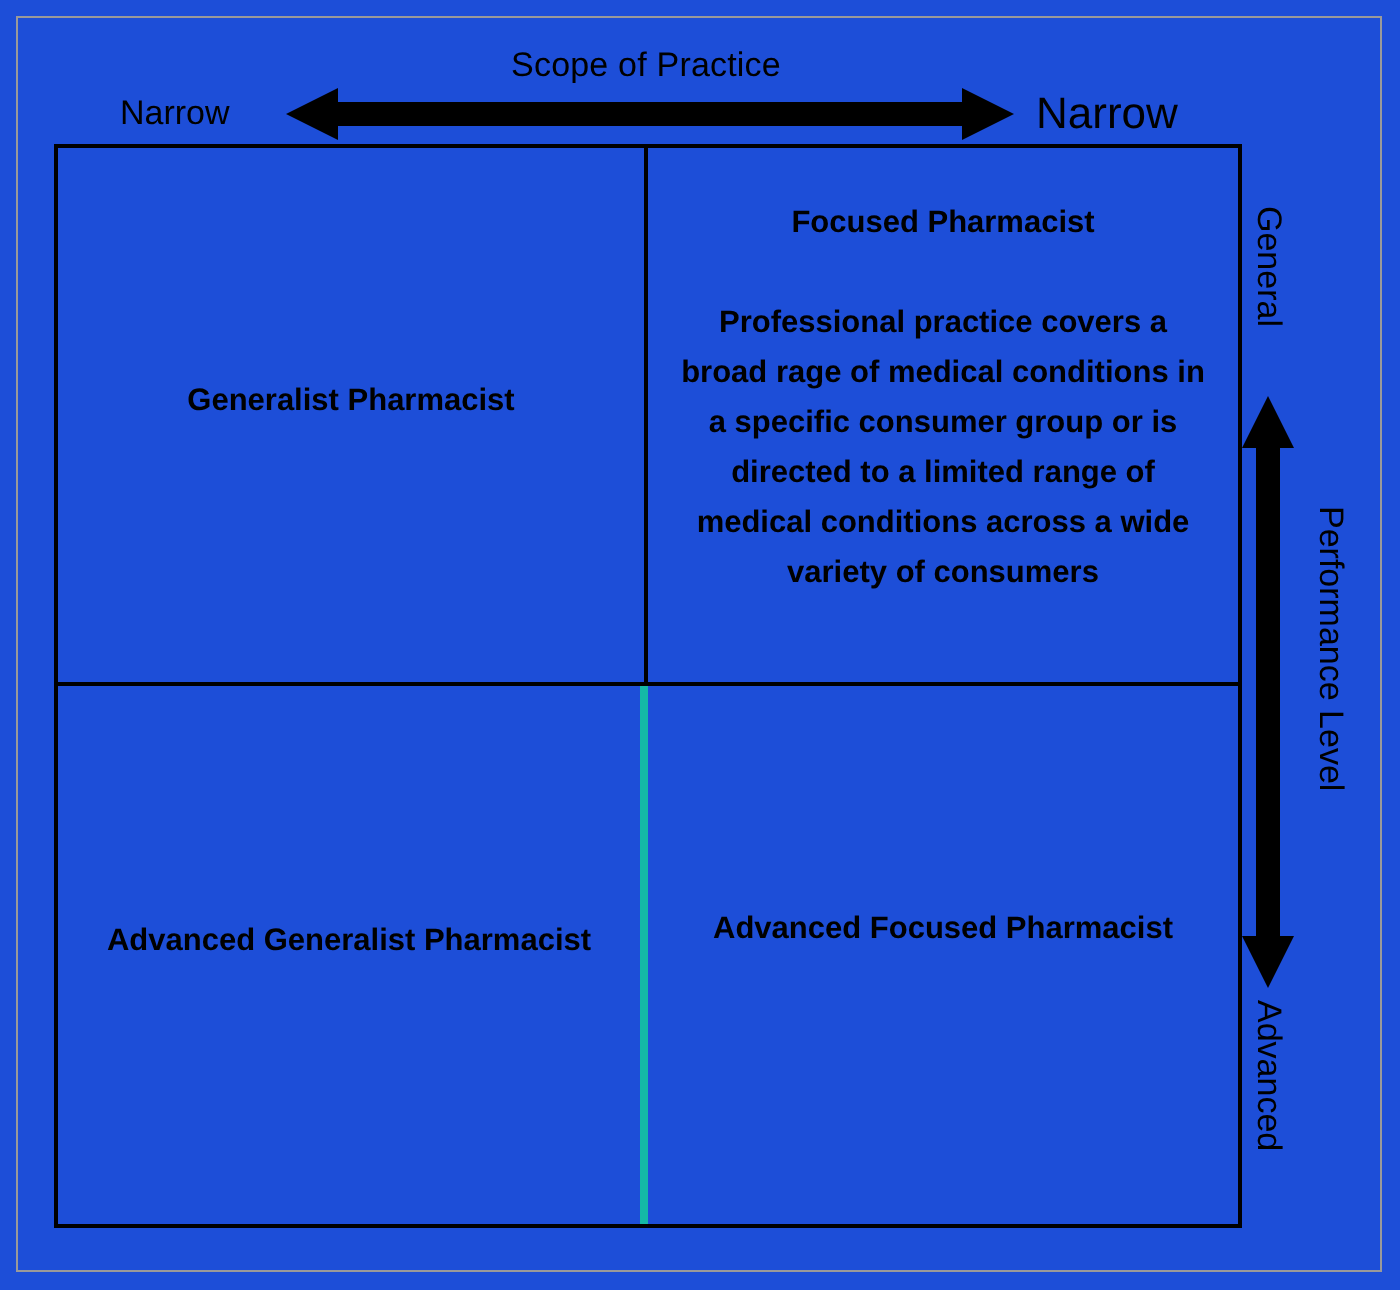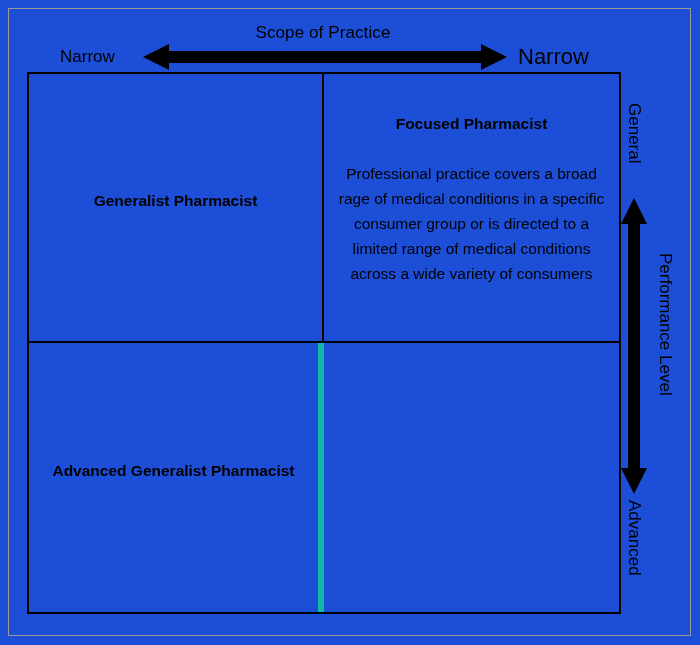--- a/index.html
+++ b/index.html
@@ -89,31 +89,31 @@
     display: flex;
     flex-direction: column;
     justify-content: center;
     align-items: center;
     text-align: center;
     overflow: hidden;
   }
   
   .cell.c-tl { border-right: 2px solid #000; border-bottom: 2px solid #000; }
   .cell.c-tr { border-bottom: 2px solid #000; }
-  .cell.c-bl { border-right: 6px solid #14b8a6; }
+  .cell.c-bl { border-right: 4px solid #14b8a6; }
 
   .cell-title {
     font-size: 15.5px;
     font-weight: bold;
     line-height: 22px;
     margin: 0 0 26px 0;
   }
   .cell-body {
     font-size: 15.5px;
-    font-weight: normal;
+    font-weight: bold;
     line-height: 25px;
     margin: 0;
     max-width: 275px;
   }
   
   .c-tl .cell-inner { transform: translateY(6px); }
   .c-tr .cell-inner { transform: translateY(-8px); }
   .c-bl .cell-inner { transform: translateY(6px); }
   .c-br .cell-inner { transform: translateY(0px); }
 
@@ -170,20 +170,21 @@
     </div>
 
     <div class="cell c-bl">
       <div class="cell-inner">
         <div class="cell-title">Advanced Generalist Pharmacist</div>
       </div>
     </div>
 
     <div class="cell c-br">
       <div class="cell-inner">
+        <div class="cell-title">Advanced Focused Pharmacist</div>
       </div>
     </div>
 
   </div>
 
   <div class="v-label v-general">General</div>
 
   <svg class="v-arrow" viewBox="0 0 30 296" preserveAspectRatio="none">
     <polygon points="15,0 28,26 21,26 21,270 28,270 15,296 2,270 9,270 9,26 2,26" fill="#000000"></polygon>
   </svg>

